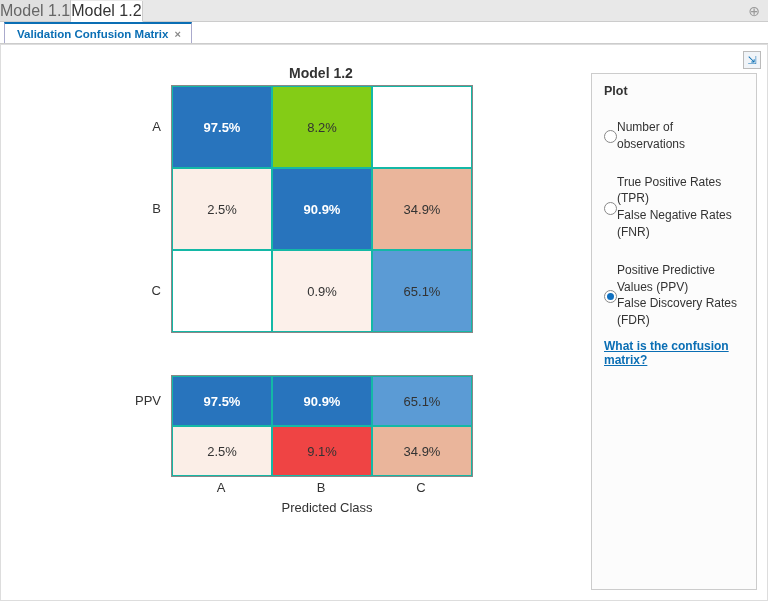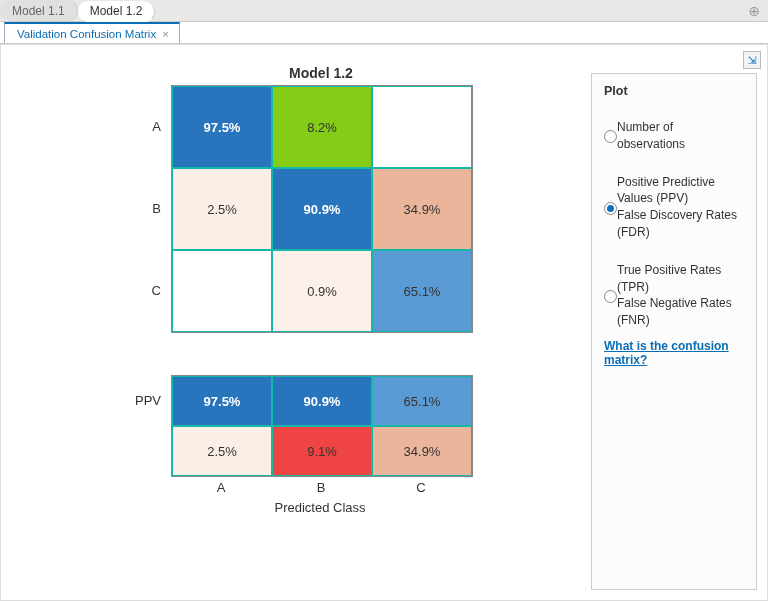--- a/index.html
+++ b/index.html
@@ -14,29 +14,28 @@
   }
   .outer-tabbar {
     height: 22px;
     background: #e8e8e8;
     border-bottom: 1px solid #ccc;
     display: flex;
     align-items: stretch;
     position: relative;
   }
   .outer-tab {
-    padding: 3px 12px;
+    padding: 3px 0;
     border-right: 1px solid #ccc;
     background: #e0e0e0;
     color: #666;
     cursor: pointer;
-    font-size: 12px;
+    font-size: 16px;
     display: flex;
     align-items: center;
-    border-radius: 10px;
   }
   .outer-tab.active {
     background: #fff;
     color: #333;
     border-bottom: 1px solid #fff;
     position: relative;
     top: 1px;
   }
   .outer-tab-add {
     position: absolute;
@@ -59,20 +58,21 @@
     color: #0a6eb4;
     border: 1px solid #aac;
     border-bottom: none;
     border-top: 2px solid #0a6eb4;
     font-size: 11.5px;
     display: flex;
     align-items: center;
     gap: 6px;
     margin-left: 4px;
     cursor: pointer;
+    font-weight: bold;
   }
   .close-x { color: #888; font-size: 11px; cursor: pointer; }
   .content {
     display: flex;
     height: calc(100% - 44px);
     background: #fff;
     border: 1px solid #ddd;
     margin: 0;
     position: relative;
   }
@@ -134,21 +134,21 @@
 
   .summary-labels { position: absolute; left: 95px; top: 290px;}
   .slabel { height: 50px; width:45px; display:flex;align-items:center;justify-content:flex-end; font-size:13px;}
   .gridS {
     position: absolute; left: 150px; top:290px;
     display: grid; grid-template-columns: repeat(3, 100px); grid-template-rows: repeat(2, 50px);
     border: 1px solid #888;
   }
   .col-labels { position:absolute; left:150px; top: 395px; display:grid; grid-template-columns: repeat(3,100px);}
   .clabel { text-align:center; font-size:13px;}
-  .xlabel { position:absolute; left:149px; top:415px; width:300px; text-align:center; font-size:13px;}
+  .xlabel { position:absolute; left:156px; top:415px; width:300px; text-align:center; font-size:13px;}
 </style>
 </head>
 <body>
 
 <div class="outer-tabbar">
   <div class="outer-tab">Model 1.1</div>
   <div class="outer-tab active">Model 1.2</div>
   <div class="outer-tab-add">⊕</div>
 </div>
 
@@ -209,28 +209,28 @@
 
   <div class="side-panel">
     <div class="panel-title">Plot</div>
 
     <div class="radio-row">
       <span class="radio"></span>
       <span class="radio-label">Number of observations</span>
     </div>
 
     <div class="radio-row">
+      <span class="radio"></span>
+      <span class="radio-label">
+        <span>True Positive Rates (TPR)</span><br><span>False Negative Rates (FNR)</span>
+      </span>
+    </div>
+
+    <div class="radio-row">
       <span class="radio selected"></span>
       <span class="radio-label">
         <span>Positive Predictive Values (PPV)</span><br><span>False Discovery Rates (FDR)</span>
       </span>
     </div>
 
-    <div class="radio-row">
-      <span class="radio"></span>
-      <span class="radio-label">
-        <span>True Positive Rates (TPR)</span><br><span>False Negative Rates (FNR)</span>
-      </span>
-    </div>
-
     <a class="help-link">What is the confusion matrix?</a>
   </div>
 </div>
 
 </body></html>

